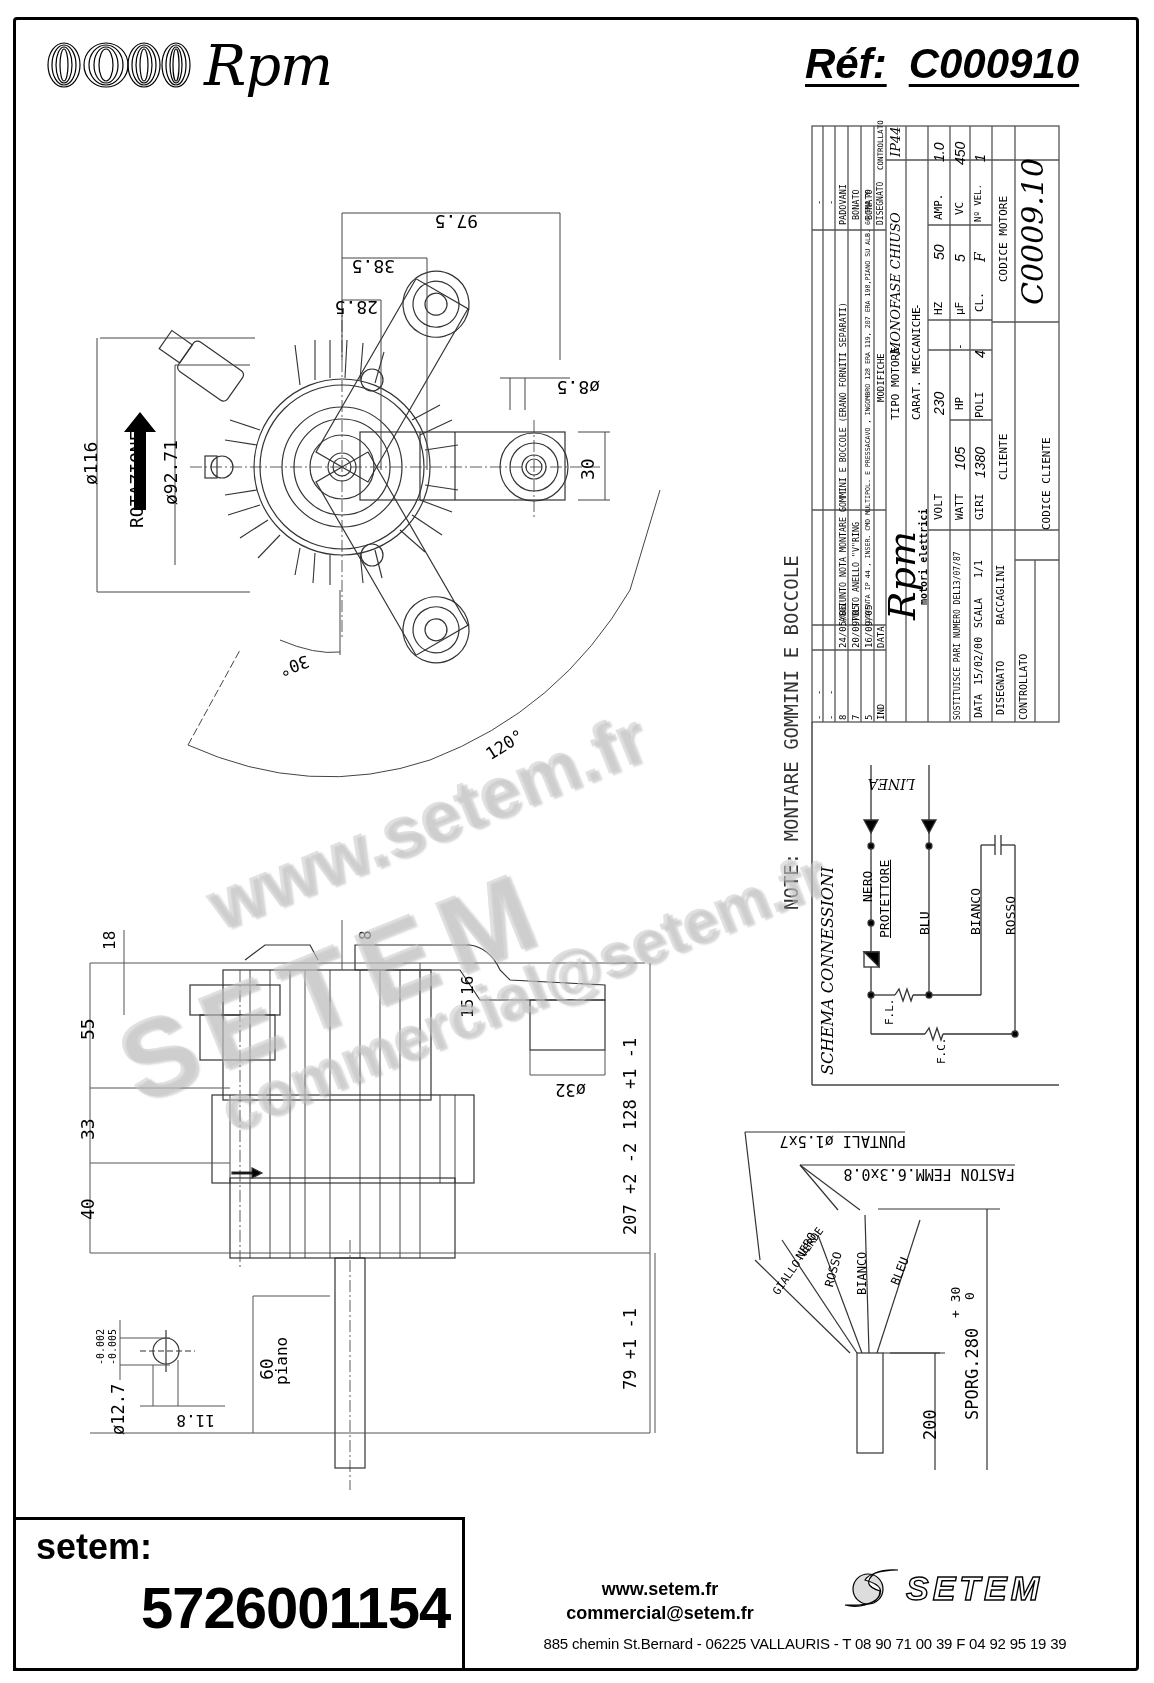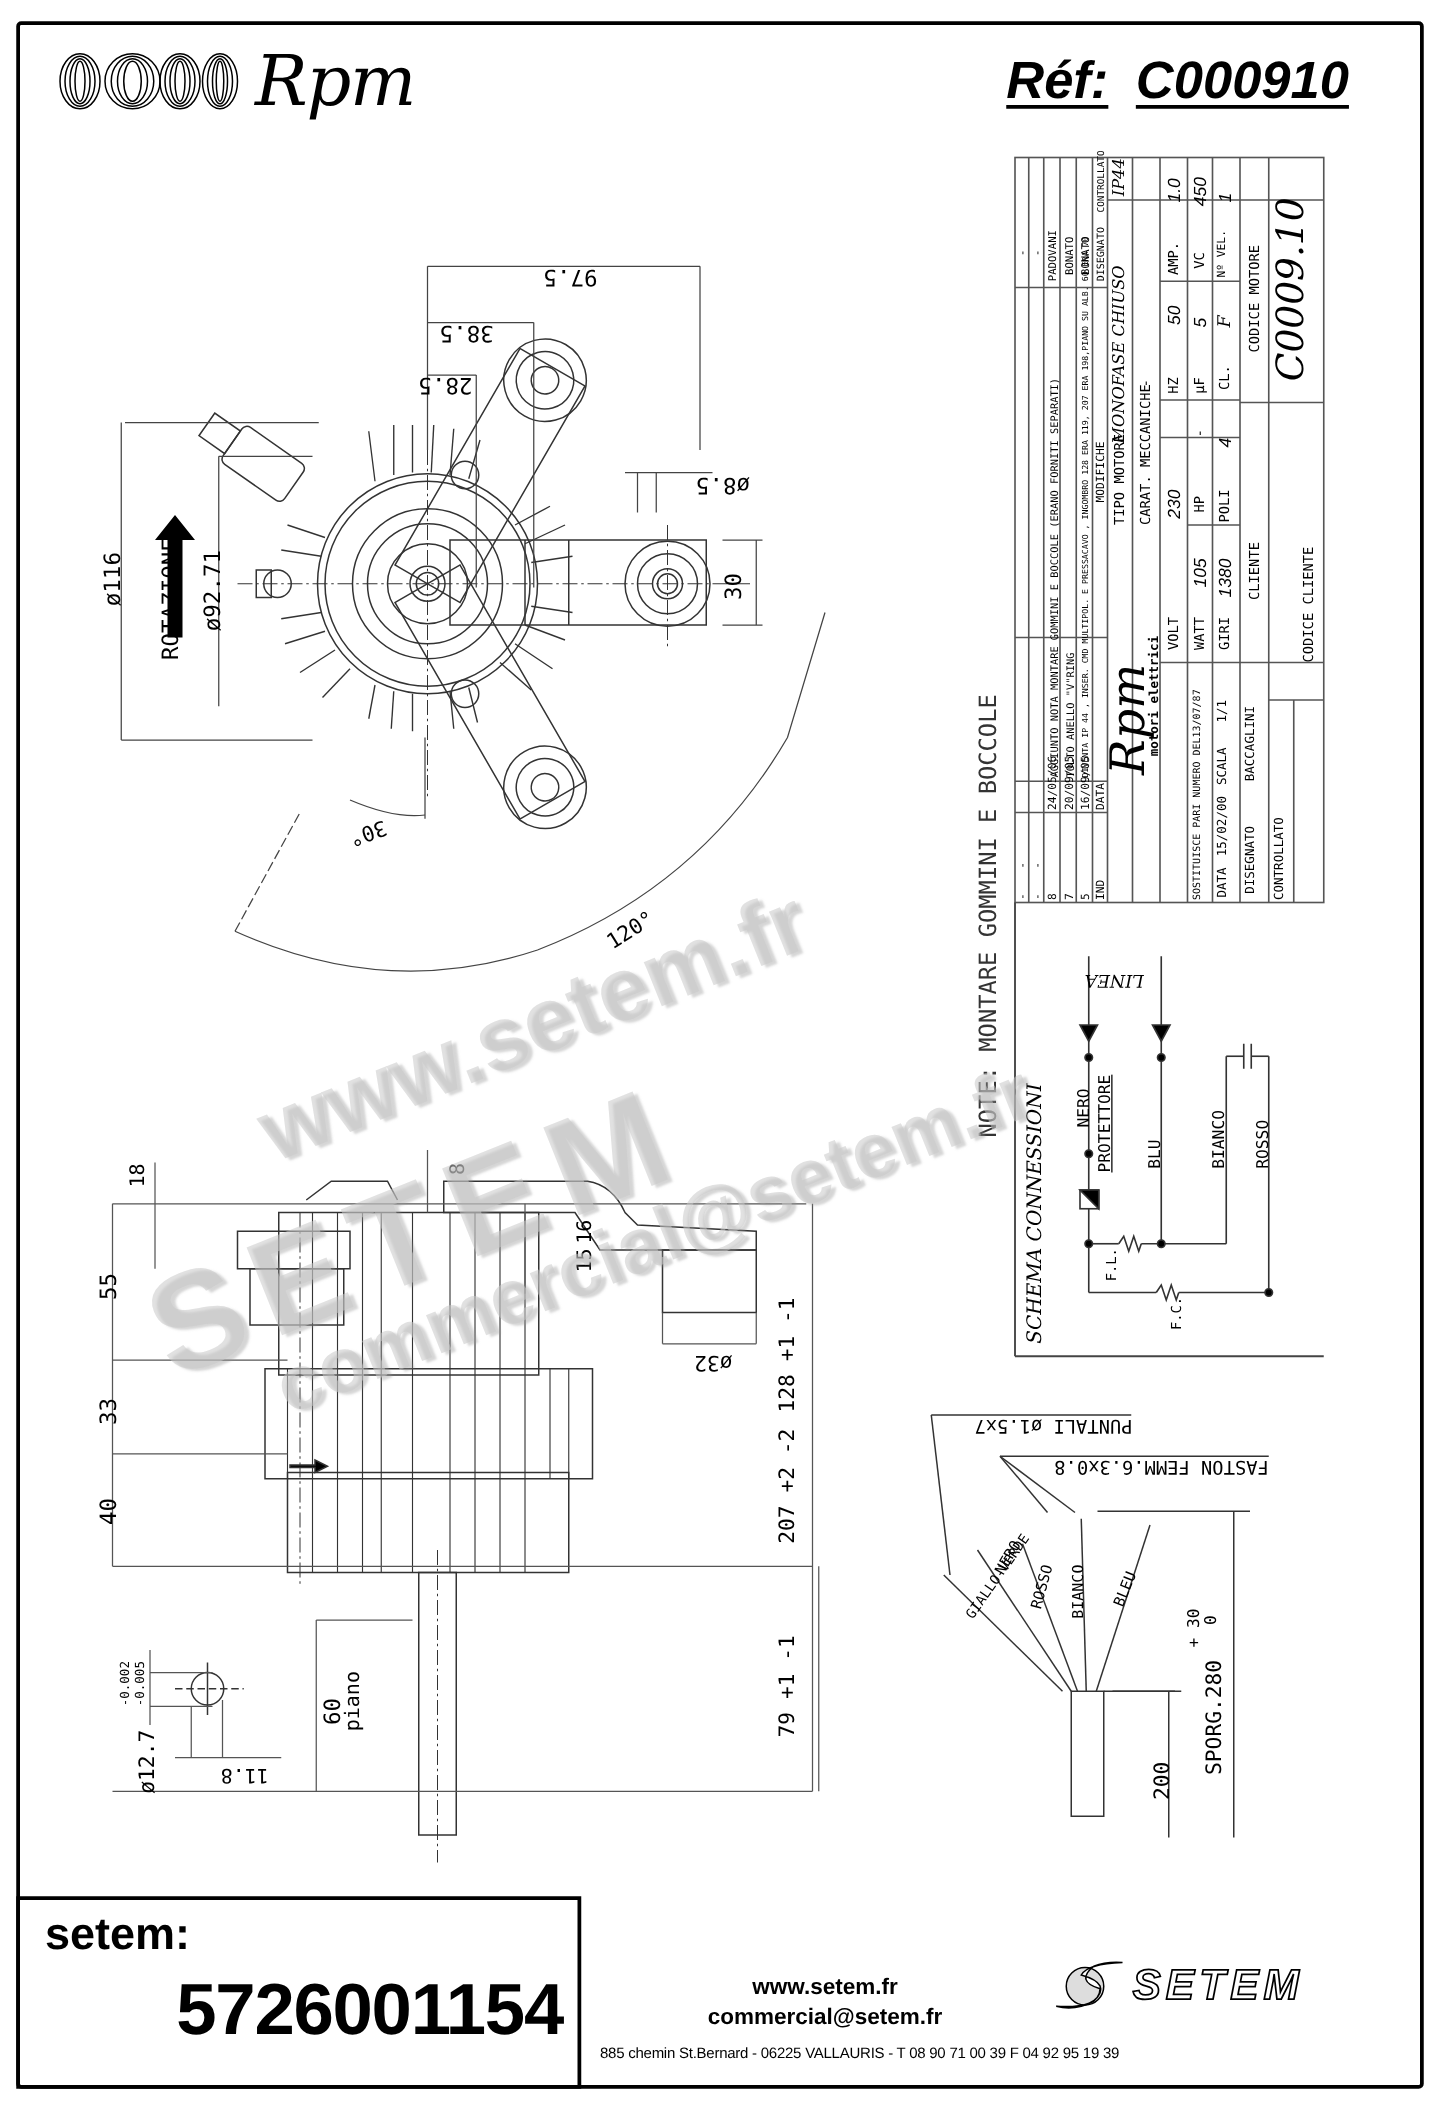--- a/index.html
+++ b/index.html
@@ -7,21 +7,21 @@
   .frame{position:absolute;left:13px;top:17px;width:1126px;height:1654px;border:3px solid #000;border-radius:4px;box-sizing:border-box;}
   .logo-rpm{position:absolute;left:44px;top:30px;height:70px;display:flex;align-items:center;}
   .logo-rpm .word{font-family:"DejaVu Serif",serif;font-style:italic;font-size:56px;margin-left:10px;letter-spacing:-1px;}
   .ref{position:absolute;left:805px;top:40px;font-family:"Liberation Sans",sans-serif;font-weight:bold;font-style:italic;font-size:42px;text-decoration:underline;text-decoration-thickness:3px;text-underline-offset:6px;}
   .ref span+span{margin-left:22px;}
   svg.drawing{position:absolute;left:0;top:0;}
   .code-box{position:absolute;left:13px;top:1517px;width:452px;height:154px;border:3px solid #000;box-sizing:border-box;}
   .code-label{position:absolute;left:20px;top:6px;font-size:36px;font-weight:bold;}
   .code-value{position:absolute;left:110px;top:54px;font-size:58px;font-weight:bold;letter-spacing:-1px;margin-left:15px;}
   .contact{position:absolute;left:520px;top:1577px;width:280px;text-align:center;font-weight:bold;font-size:18px;line-height:24px;}
-  .address{position:absolute;left:480px;top:1635px;width:650px;text-align:left;font-size:12px;letter-spacing:-0.2px;}
+  .address{position:absolute;left:480px;top:1635px;width:650px;text-align:center;font-size:15px;letter-spacing:-0.2px;}
   .setem-logo{position:absolute;left:840px;top:1565px;display:flex;align-items:center;}
   .setem-logo .txt{font-family:"Liberation Sans",sans-serif;font-weight:bold;font-style:italic;font-size:34px;color:#fff;-webkit-text-stroke:1.4px #000;letter-spacing:4px;margin-left:6px;}
   .rot{position:absolute;transform-origin:0 0;white-space:nowrap;}
   .tb{font-family:"DejaVu Sans Mono",monospace;}
   .wm{position:absolute;font-family:"Liberation Sans",sans-serif;font-weight:bold;color:rgba(200,200,200,0.55);text-shadow:3px 3px 2px rgba(150,150,150,0.4);transform-origin:0 0;white-space:nowrap;pointer-events:none;}
 </style>
 </head>
 <body>
 
 <div class="frame"></div>

